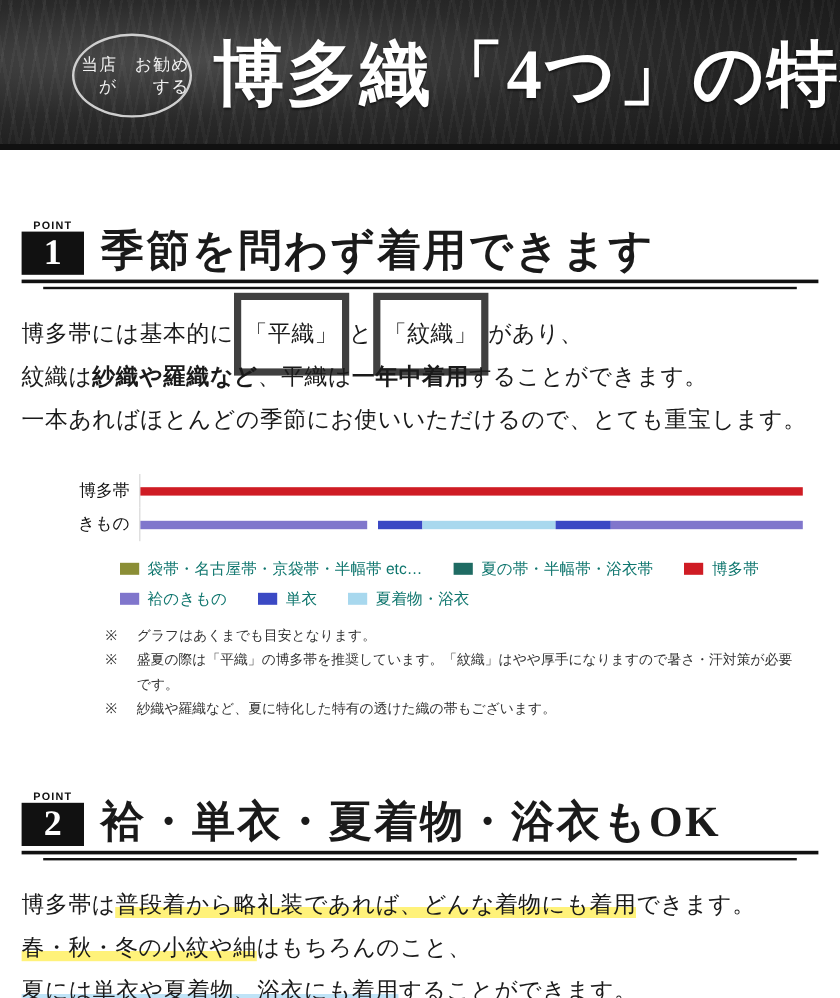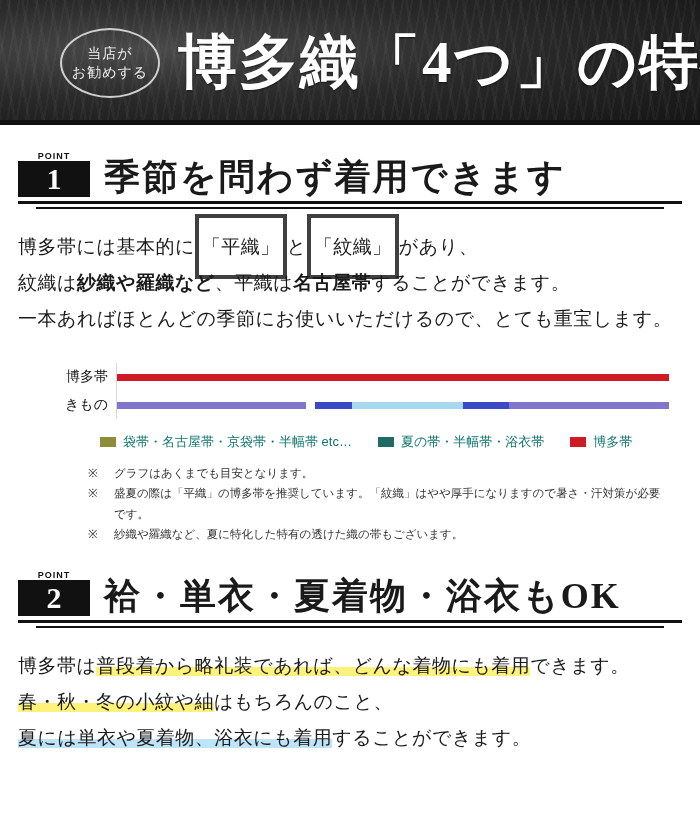--- a/index.html
+++ b/index.html
@@ -28,47 +28,48 @@
   .banner:after{
     content:"";
     position:absolute;left:0;right:0;bottom:0;height:5px;
     background:#111;
   }
   .banner-badge{
     margin-left:60px;
     width:96px;height:66px;
     border:2px solid #cfcfcf;
     border-radius:50%/50%;
-    display:flex;flex-direction:column;align-items:center;justify-content:center;
+    display:flex;flex-direction:row;align-items:center;justify-content:center;
     color:#f2f2f2;
     line-height:1.35;
     font-size:14px;
     letter-spacing:1px;
     flex:none;
+    text-align:right;
   }
   .banner-title{
     margin-left:18px;
     color:#ffffff;
     font-family:"Liberation Serif", serif;
     font-size:59px;
     font-weight:bold;
     letter-spacing:2px;
     white-space:nowrap;
     text-shadow:0 1px 2px rgba(0,0,0,.6);
   }
 
   
   .point-block{margin:26px 18px 0 18px;}
   .point-head{
     display:flex;align-items:flex-end;
     border-bottom:3px solid #111;
     padding-bottom:4px;
   }
   .point-badge{
-    width:72px;flex:none;text-align:center;margin-right:14px;
+    width:52px;flex:none;text-align:center;margin-right:14px;margin-top:32px;
   }
   .point-badge .lbl{
     font-size:9px;font-weight:bold;letter-spacing:1px;color:#111;
     font-family:"Liberation Sans", sans-serif;
   }
   .point-badge .num{
     background:#111;color:#fff;
     font-family:"Liberation Serif", serif;
     font-size:30px;font-weight:bold;line-height:36px;
     height:36px;
@@ -85,21 +86,21 @@
   .para{
     margin:20px 18px 0 18px;
     font-size:19px;
     line-height:1.9;
     letter-spacing:.5px;
     font-family:"Liberation Sans", sans-serif;
   }
   .para .line{display:block;}
   .mk-y{background:linear-gradient(transparent 58%, #fff27a 58%);font-family:Liberation Serif, serif;}
   .mk-b{background:linear-gradient(transparent 58%, #bfe3f7 58%);}
-  .bx{border:4px solid #404040;padding:18px 3px;}
+  .bx{border:6px solid #404040;padding:18px 3px;}
   .bold{font-weight:bold;}
 
   
   .chart{
     margin:26px 30px 0 30px;
     font-family:"Liberation Sans", sans-serif;
   }
   table.months{width:100%;border-collapse:collapse;table-layout:fixed;}
   table.months td{
     font-size:13px;
@@ -150,21 +151,21 @@
         <div class="lbl">POINT</div>
         <div class="num">1</div>
       </div>
       <div class="point-title">季節を問わず着用できます</div>
     </div>
     <div class="rule-thin"></div>
   </div>
 
   <div class="para" id="p1-para">
       <span class="line"><span>博多帯には基本的に</span><span class="bx">「平織」</span><span>と</span><span class="bx">「紋織」</span><span>があり、</span></span>
-      <span class="line"><span>紋織は</span><span class="bold">紗織や羅織など</span><span>、平織は</span><span class="bold">名古屋帯</span><span>することができます。</span></span>
+      <span class="line"><span>紋織は</span><span class="bold">紗織や羅織など</span><span>、平織は</span><span class="bold">一年中着用</span><span>することができます。</span></span>
       <span class="line"><span>一本あればほとんどの季節にお使いいただけるので、とても重宝します。</span></span>
     </div>
 
   <div class="chart">
     <table class="months">
       <tbody id="chart-body">
           <tr class="gridrow">
             <td class="rowlabel">博多帯</td>
             <td class="track" colspan="12">
               <div class="trackwrap">
@@ -199,20 +200,34 @@
           </div>
           <div class="item">
             <span class="sw" style="background: rgb(31, 107, 99);"></span>
             <span>夏の帯・半幅帯・浴衣帯</span>
           </div>
           <div class="item">
             <span class="sw" style="background: rgb(207, 28, 36);"></span>
             <span>博多帯</span>
           </div>
         </div>
+        <div class="row">
+          <div class="item">
+            <span class="sw" style="background: rgb(128, 118, 204);"></span>
+            <span>袷のきもの</span>
+          </div>
+          <div class="item">
+            <span class="sw" style="background: rgb(59, 73, 196);"></span>
+            <span>単衣</span>
+          </div>
+          <div class="item">
+            <span class="sw" style="background: rgb(168, 216, 238);"></span>
+            <span>夏着物・浴衣</span>
+          </div>
+        </div>
       </div>
     <div class="notes" id="chart-notes">
         <div class="n">
           <span class="mark">※</span>
           <span>グラフはあくまでも目安となります。</span>
         </div>
         <div class="n">
           <span class="mark">※</span>
           <span>盛夏の際は「平織」の博多帯を推奨しています。「紋織」はやや厚手になりますので暑さ・汗対策が必要です。</span>
         </div>

